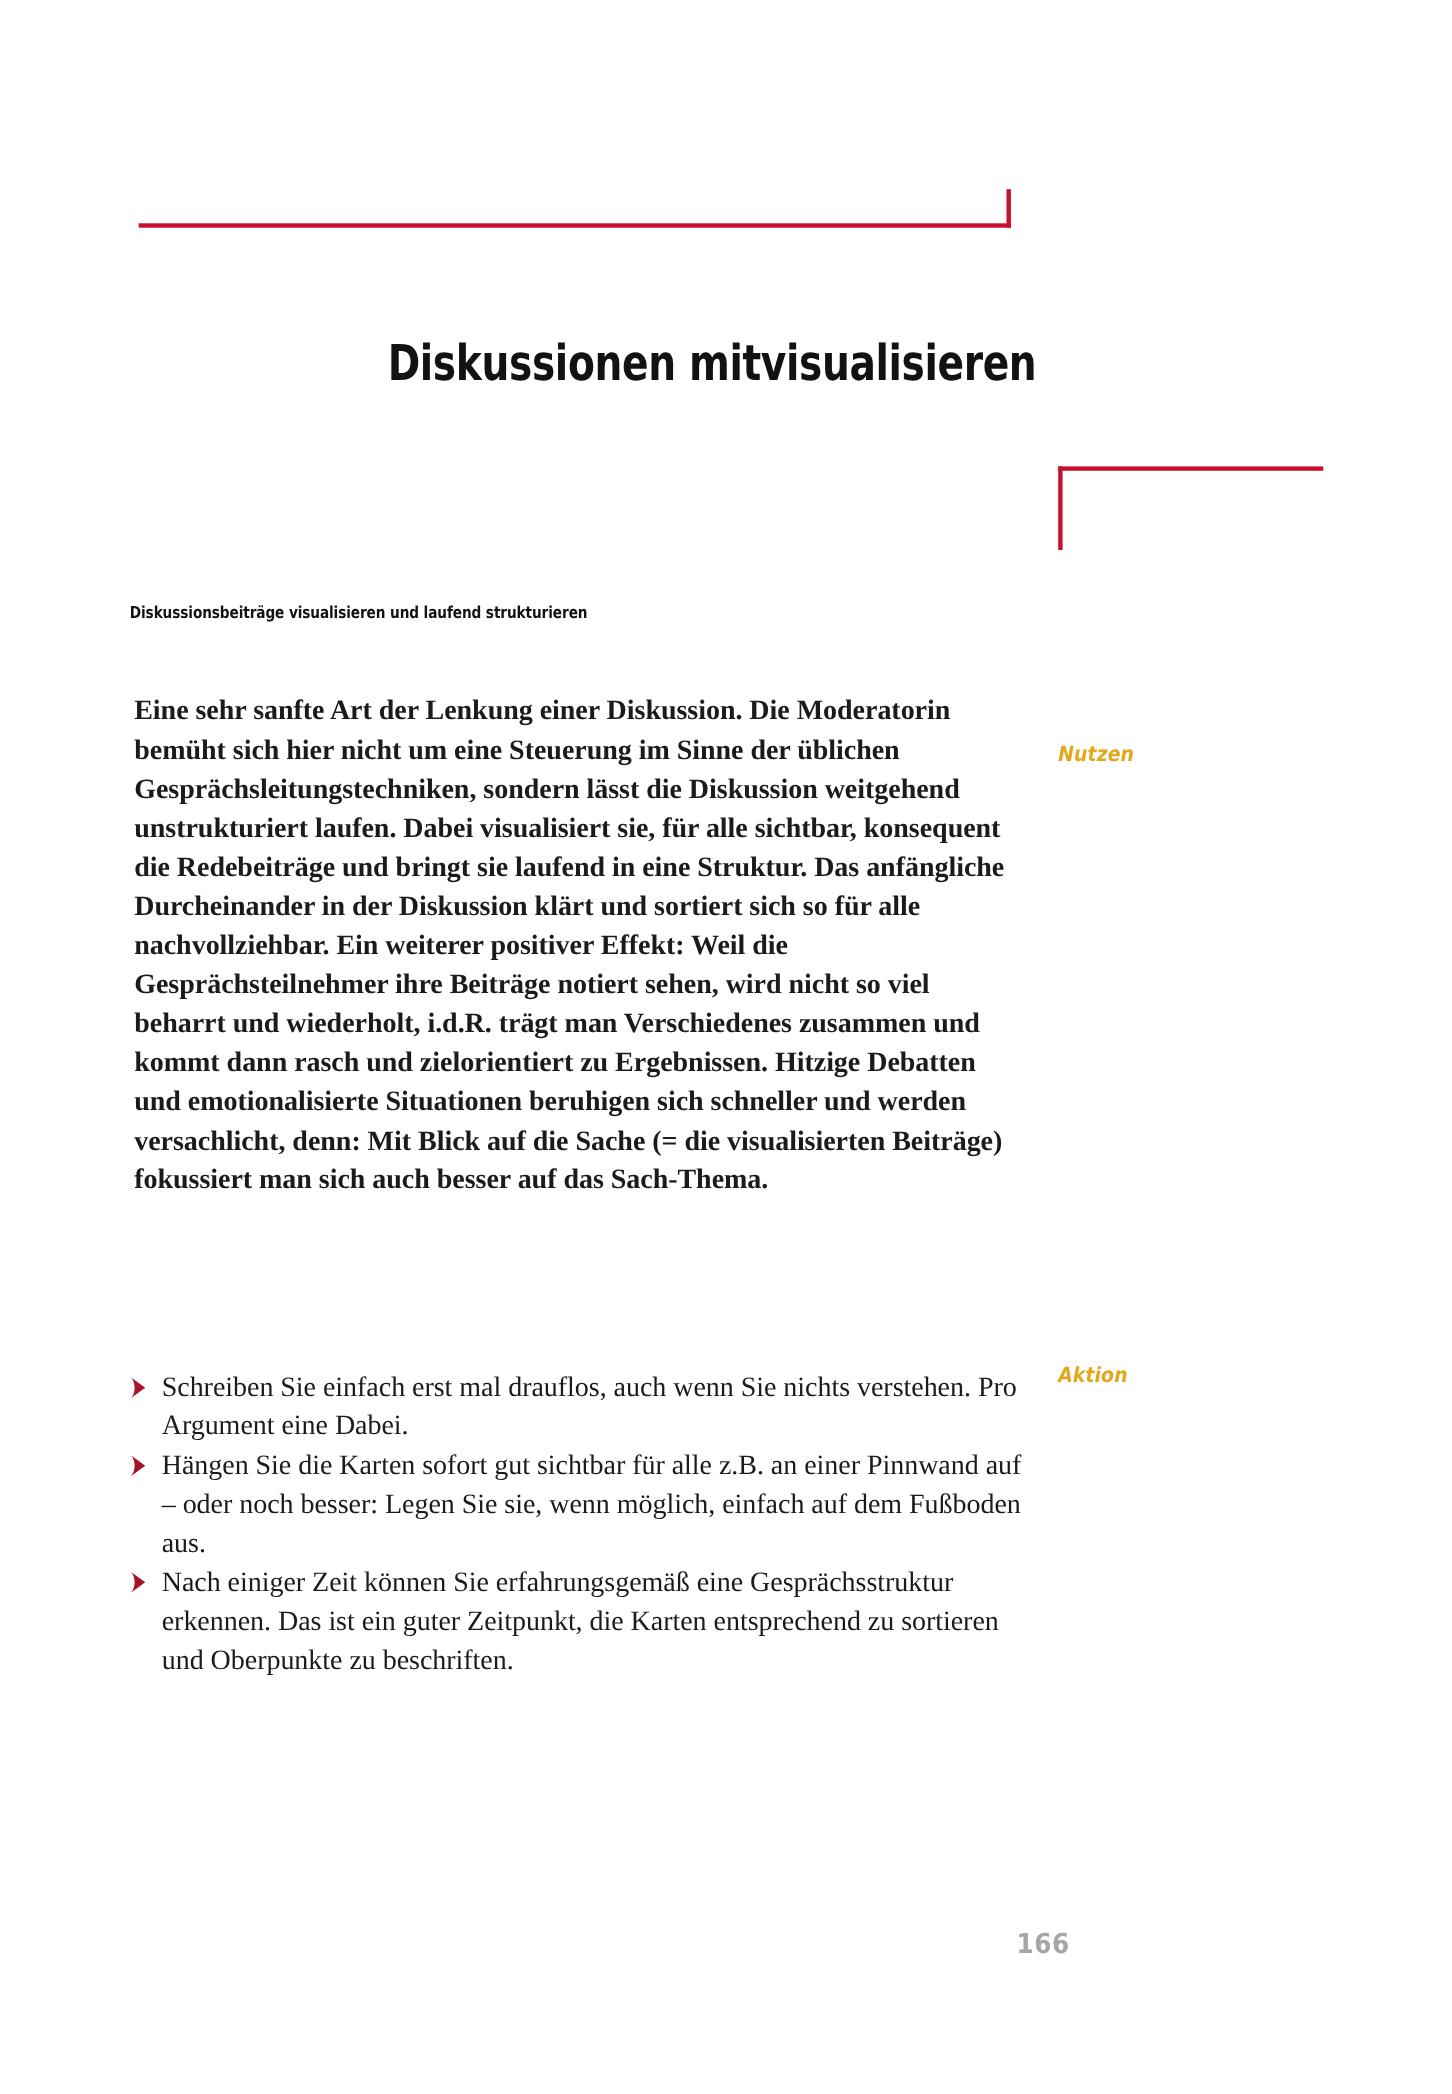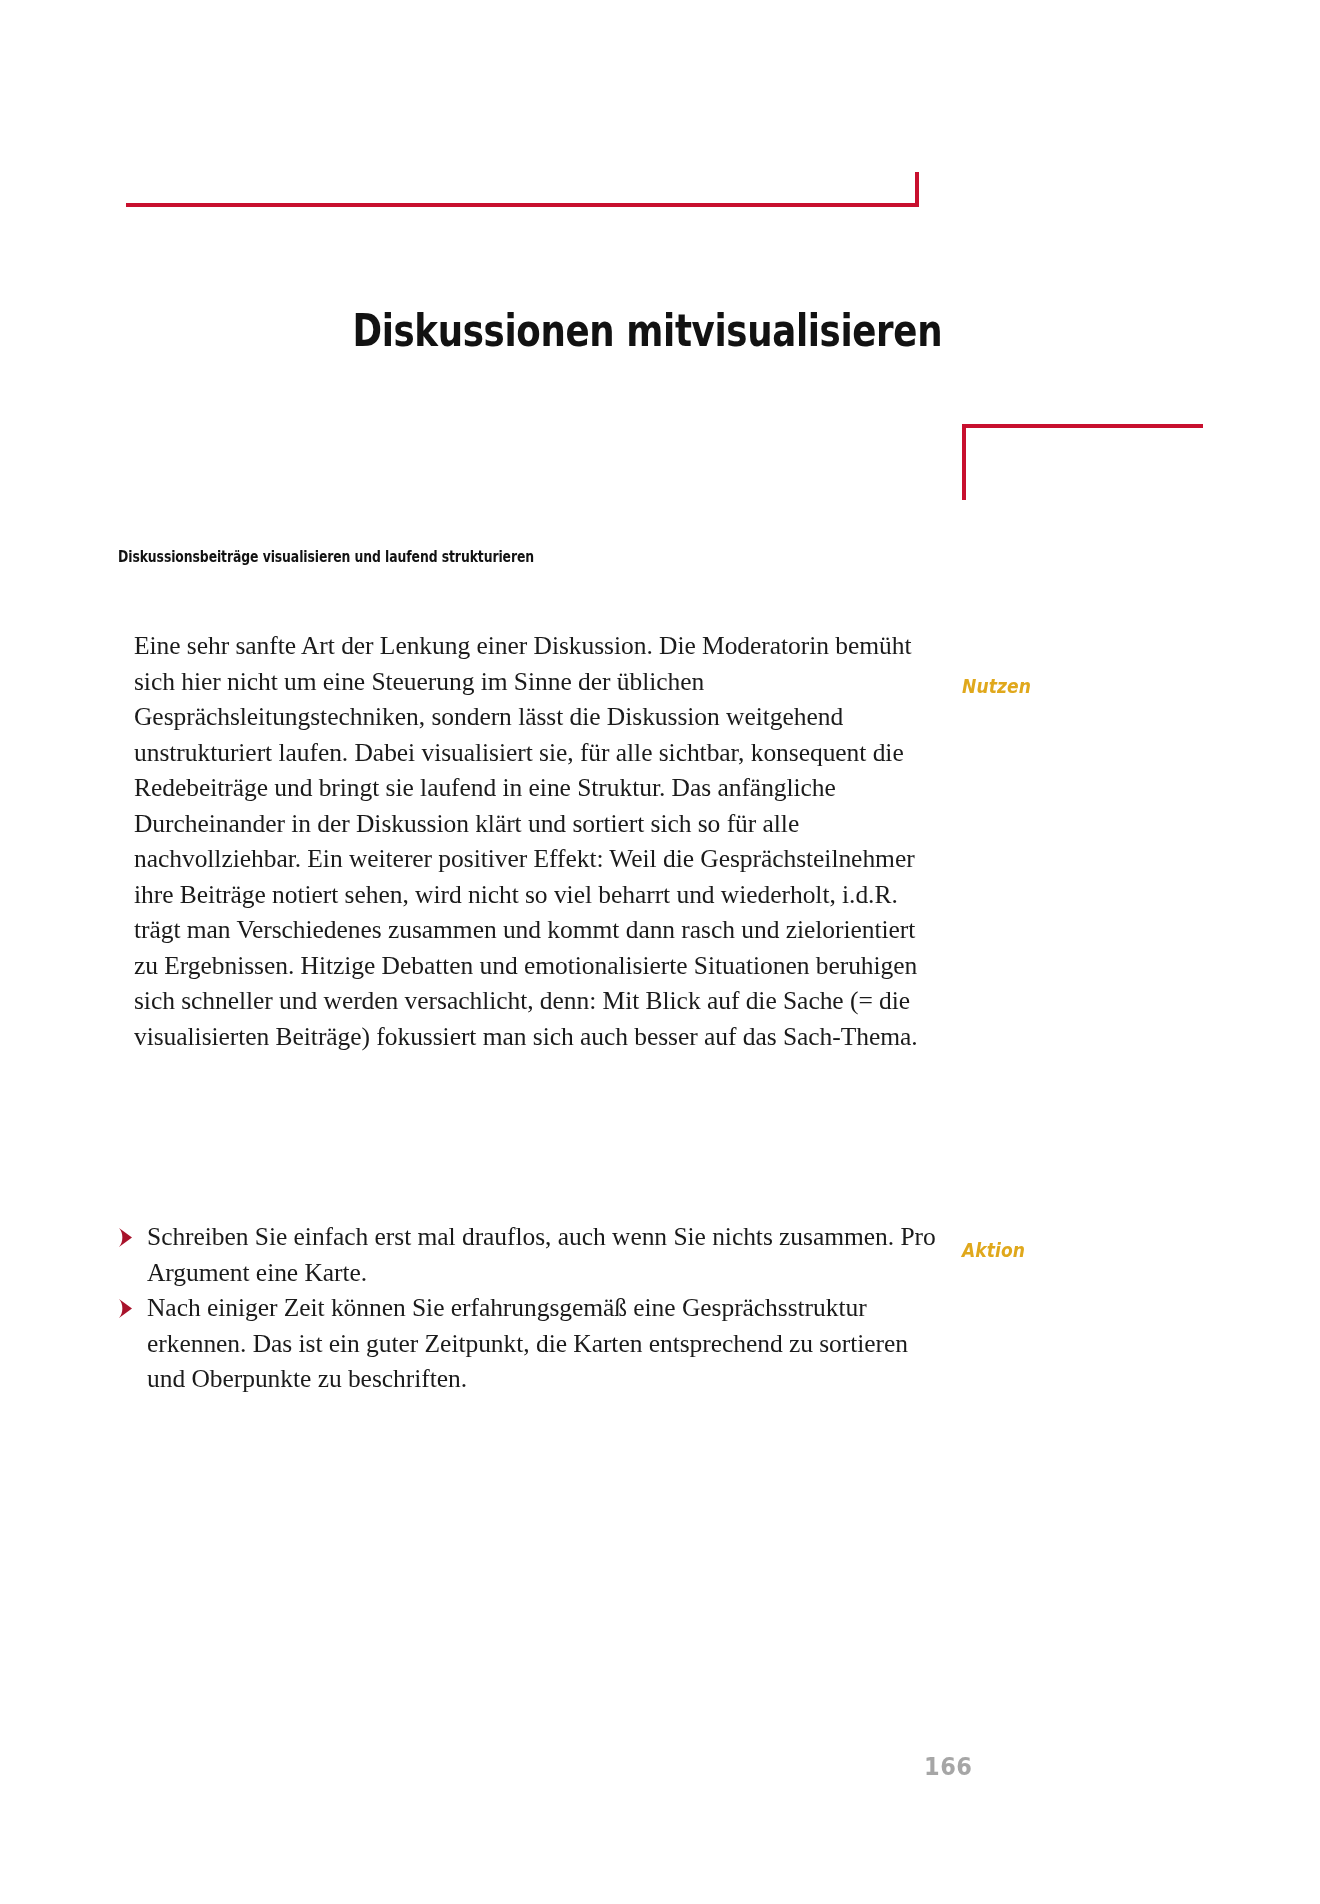--- a/index.html
+++ b/index.html
@@ -96,22 +96,23 @@
   .subheading span {
     display: inline-block;
     transform: scaleX(0.92);
     transform-origin: left center;
   }
 
   .para {
     font-size: 25.5px;
     line-height: 35.5px;
     color: #1b1b1b;
-    margin: 16px;
+    margin: 4px;
     letter-spacing: -0.05px;
+    font-weight: bold;
   }
   .para + .para-gap { height: 118px; }
 
   .bullet-list {
     list-style: none;
     margin: 31px 0 0 0;
     padding: 0;
   }
   .bullet-item {
     position: relative;
@@ -183,21 +184,29 @@
     <div class="para-gap"></div>
 
 
     <ul class="bullet-list">
       <li class="bullet-item">
         <span class="bullet-marker">
           <svg width="15" height="19" viewBox="0 0 15 19" aria-hidden="true">
             <path d="M1 0 L14 9.5 L1 19 C5.5 14.5 5.5 4.5 1 0 Z" fill="currentColor"></path>
           </svg>
         </span>
-        <span>Schreiben Sie einfach erst mal drauflos, auch wenn Sie nichts zusammen. Pro Argument eine Karte.</span>
+        <span>Schreiben Sie einfach erst mal drauflos, auch wenn Sie nichts verstehen. Pro Argument eine Dabei.</span>
+      </li>
+      <li class="bullet-item">
+        <span class="bullet-marker">
+          <svg width="15" height="19" viewBox="0 0 15 19" aria-hidden="true">
+            <path d="M1 0 L14 9.5 L1 19 C5.5 14.5 5.5 4.5 1 0 Z" fill="currentColor"></path>
+          </svg>
+        </span>
+        <span>Hängen Sie die Karten sofort gut sichtbar für alle z.B. an einer Pinnwand auf – oder noch besser: Legen Sie sie, wenn möglich, einfach auf dem Fußboden aus.</span>
       </li>
       <li class="bullet-item">
         <span class="bullet-marker">
           <svg width="15" height="19" viewBox="0 0 15 19" aria-hidden="true">
             <path d="M1 0 L14 9.5 L1 19 C5.5 14.5 5.5 4.5 1 0 Z" fill="currentColor"></path>
           </svg>
         </span>
         <span>Nach einiger Zeit können Sie erfahrungsgemäß eine Gesprächsstruktur erkennen. Das ist ein guter Zeitpunkt, die Karten entsprechend zu sortieren und Oberpunkte zu beschriften.</span>
       </li>
     </ul>

